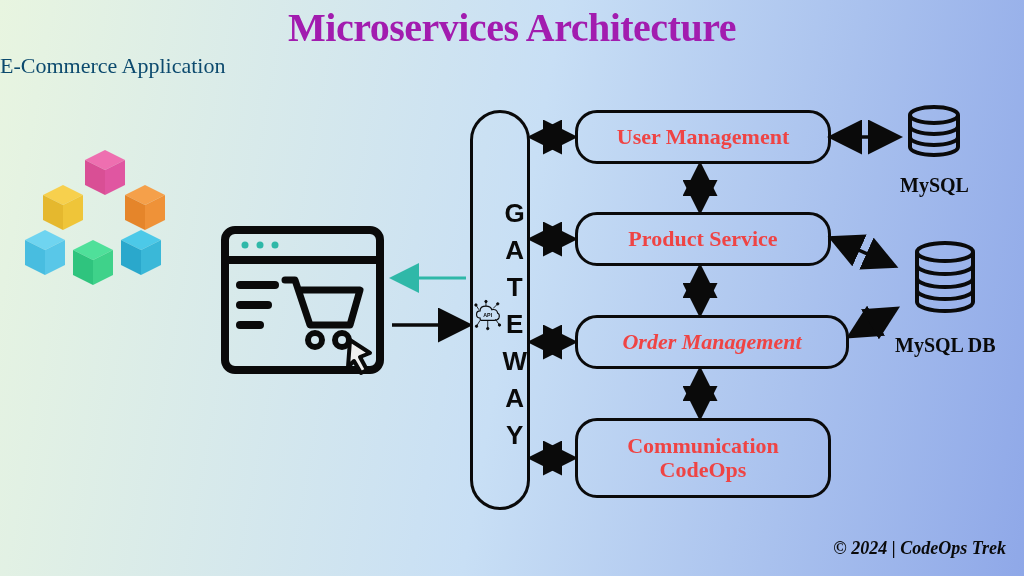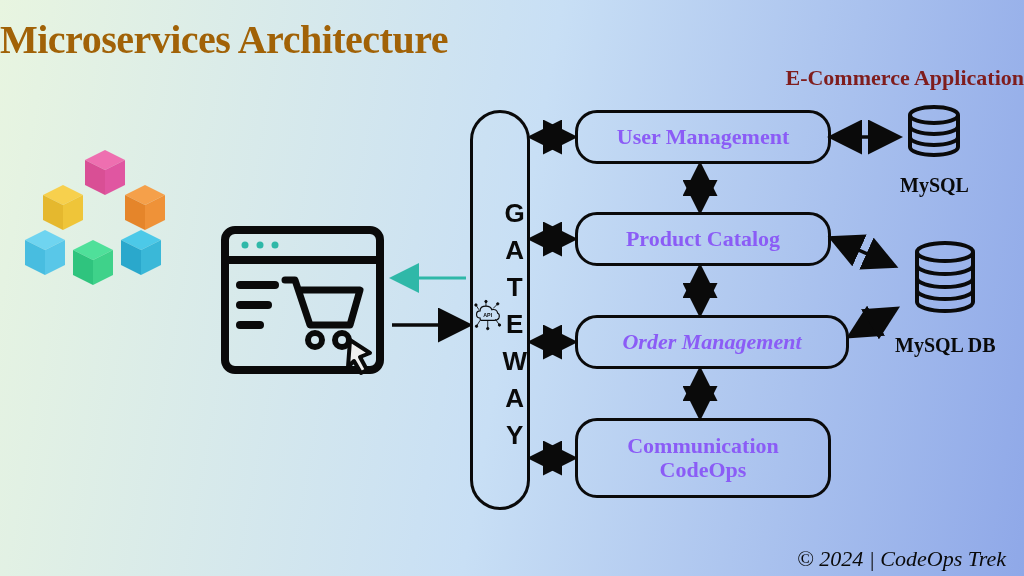--- a/index.html
+++ b/index.html
@@ -4,32 +4,32 @@
 <style>
   * { margin: 0; padding: 0; box-sizing: border-box; }
   body {
     width: 1024px; height: 576px;
     background: linear-gradient(100deg, #e8f5e0 0%, #c8dff5 50%, #8fa8e8 100%);
     font-family: Georgia, 'Times New Roman', serif;
     position: relative;
     overflow: hidden;
   }
   .title {
-    text-align: left;
+    text-align: center;
     font-size: 40px;
     font-weight: 900;
-    color: #a16207;
-    padding-top: 16px;
+    color: #a21caf;
+    padding-top: 4px;
     letter-spacing: -0.5px;
   }
   .subtitle {
-    text-align: right;
+    text-align: left;
     font-size: 22px;
-    font-weight: 700;
-    color: #7f1d1d;
+    font-weight: 400;
+    color: #0c4a6e;
     margin-top: 2px;
   }
   .cubes {
     position: absolute;
     left: 25px; top: 140px;
     width: 160px; height: 160px;
   }
   .browser {
     position: absolute;
     left: 220px; top: 225px;
@@ -58,21 +58,21 @@
   }
   .service {
     position: absolute;
     border: 3px solid #0a0a0a;
     border-radius: 22px;
     display: flex;
     align-items: center;
     justify-content: center;
     font-size: 22px;
     font-weight: 700;
-    color: #8b5cf6;
+    color: #ef4444;
     text-align: center;
     padding: 8px 14px;
     line-height: 1.1;
   }
   .s1 { left: 575px; top: 110px; width: 256px; height: 54px; }
   .s2 { left: 575px; top: 212px; width: 256px; height: 54px; }
   .s3 { left: 575px; top: 315px; width: 274px; height: 54px; font-style: italic; }
   .s4 { left: 575px; top: 418px; width: 256px; height: 80px; }
   .db {
     position: absolute;
@@ -83,23 +83,23 @@
   .db-label {
     font-size: 20px;
     font-weight: 700;
     color: #0a0a0a;
     margin-top: 14px;
   }
   .db1 { left: 900px; top: 105px; }
   .db2 { left: 895px; top: 240px; }
   .footer {
     position: absolute;
-    right: 18px; bottom: 4px;
-    font-size: 22px;
-    font-weight: 400;
+    right: 18px; bottom: 17px;
+    font-size: 18px;
+    font-weight: 700;
     font-style: italic;
     color: #0a0a0a;
   }
   svg.arrows { position: absolute; left: 0; top: 0; pointer-events: none; }
 </style>
 </head>
 <body>
 
 <div class="title">Microservices Architecture</div>
 <div class="subtitle">E-Commerce Application</div>
@@ -186,21 +186,21 @@
     <span>A</span>
     <span>T</span>
     <span>E</span>
     <span>W</span>
     <span>A</span>
     <span>Y</span>
   </div>
 </div>
 
 <div class="service s1">User Management</div>
-<div class="service s2">Product Catalog</div>
+<div class="service s2">Product Service</div>
 <div class="service s3">Order Management</div>
 <div class="service s4">Communication CodeOps</div>
 
 <div class="db db1">
   <svg width="60" height="55" viewBox="0 0 60 55">
     <ellipse cx="30" cy="10" rx="24" ry="8" fill="none" stroke="#0a0a0a" stroke-width="4"></ellipse>
     <path d="M6 10 L6 42 A24 8 0 0 0 54 42 L54 10" fill="none" stroke="#0a0a0a" stroke-width="4"></path>
     <path d="M6 21 A24 8 0 0 0 54 21" fill="none" stroke="#0a0a0a" stroke-width="4"></path>
     <path d="M6 32 A24 8 0 0 0 54 32" fill="none" stroke="#0a0a0a" stroke-width="4"></path>
   </svg>

